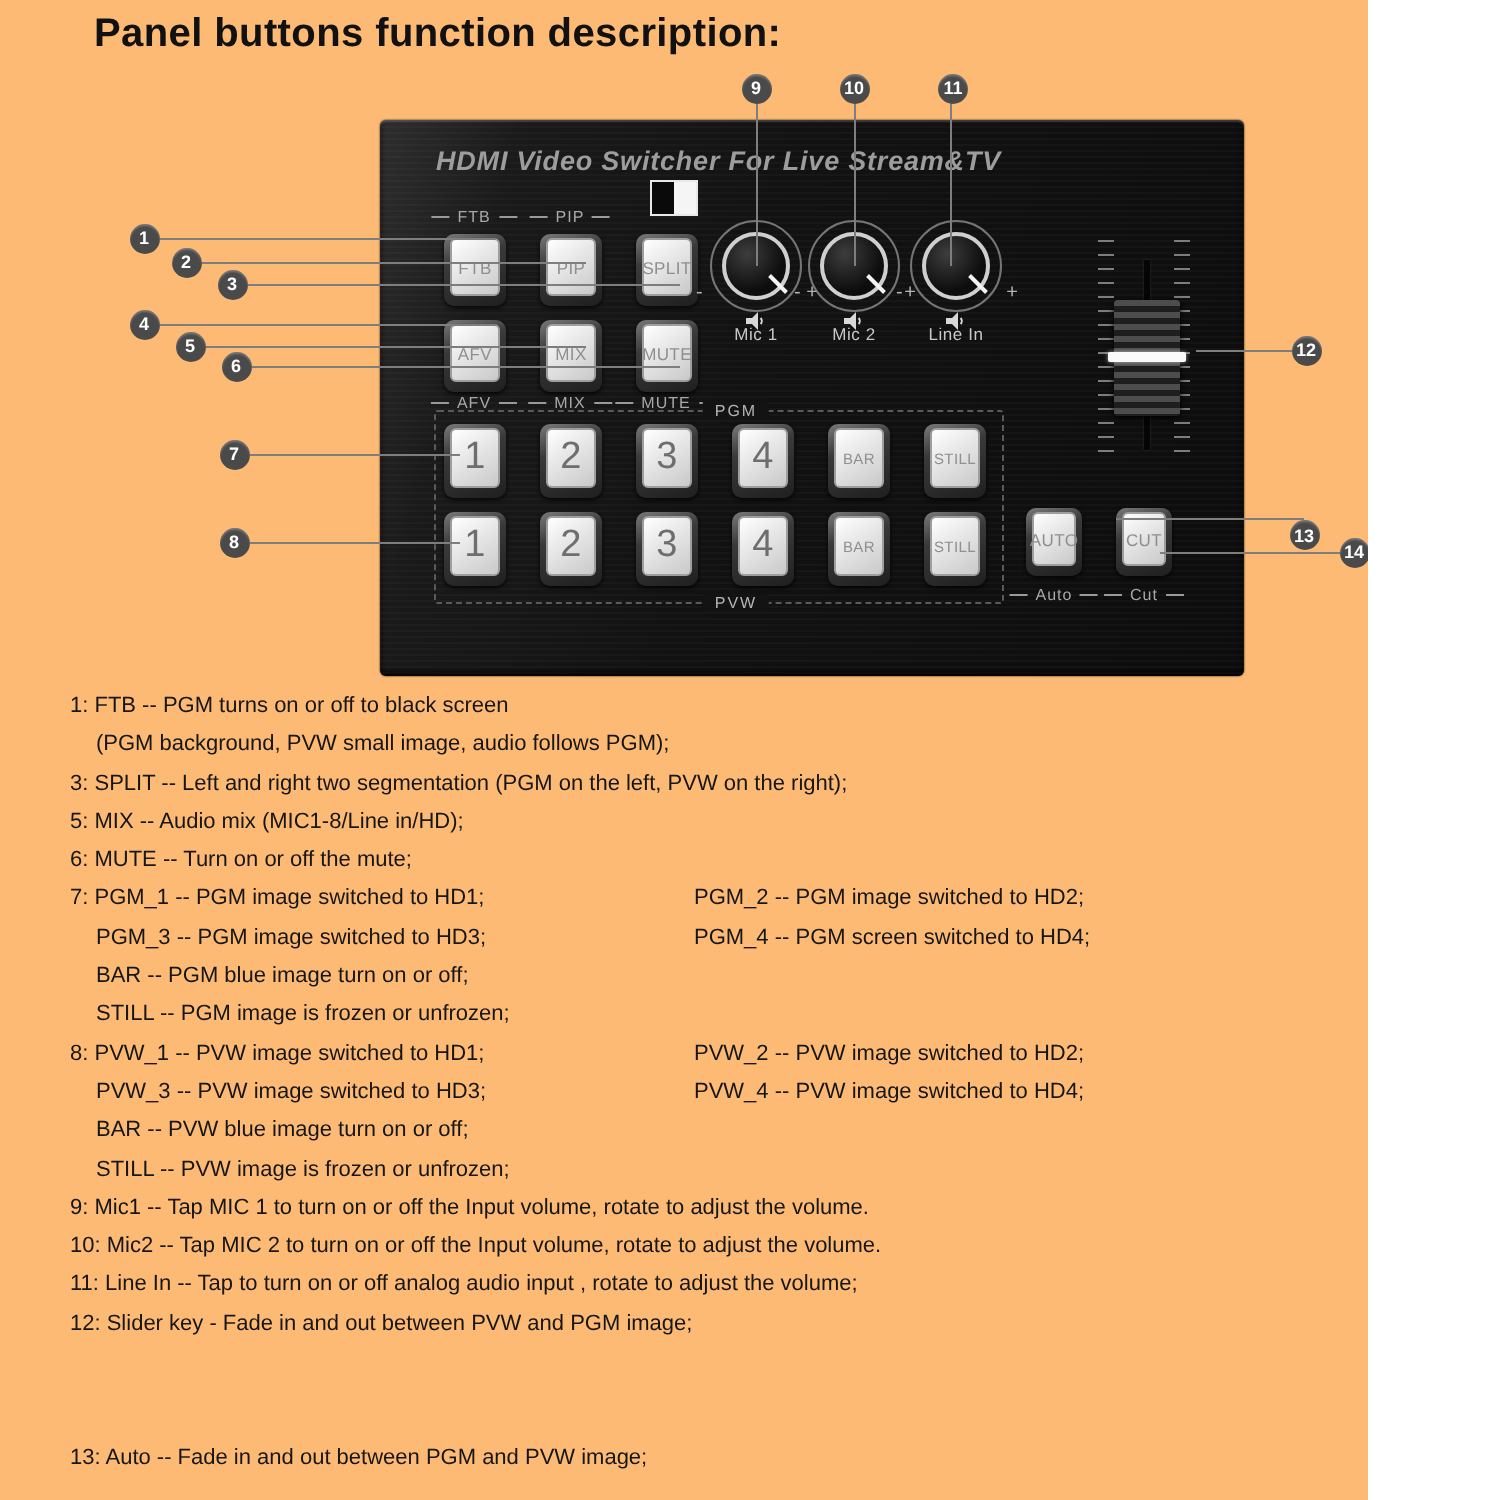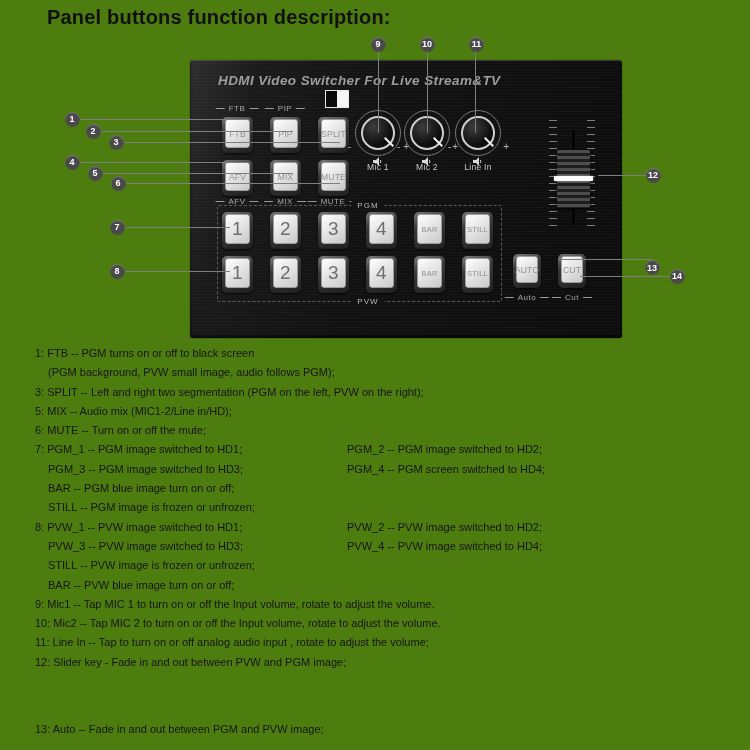--- a/index.html
+++ b/index.html
@@ -1,16 +1,16 @@
 <!DOCTYPE html>
 <html><head>
 <meta charset="utf-8">
 <style>
   html,body{margin:0;padding:0;background:#fff;}
-  .page{position:relative;width:750px;height:750px;background:#4d7c0f;overflow:hidden;
+  .page{position:relative;width:684px;height:750px;background:#fdba74;overflow:hidden;
         font-family:"Liberation Sans","DejaVu Sans",sans-serif;}
   .title{position:absolute;left:47px;top:6px;font-size:20px;font-weight:bold;color:#111;letter-spacing:.2px;}
   .figure{position:absolute;left:0;top:0;width:750px;height:340px;}
   
   .panel{position:absolute;left:190px;top:60px;width:432px;height:278px;border-radius:3px;z-index:1;
          background:linear-gradient(105deg,#2e2e2e 0%,#1a1a1a 14%,#121212 42%,#0d0d0d 100%);
          box-shadow:inset 0 1px 1px rgba(255,255,255,.18), inset 0 -2px 3px rgba(0,0,0,.9), 0 0 1px #000;}
   .panel::before{content:"";position:absolute;inset:0;border-radius:3px;pointer-events:none;
          background:repeating-linear-gradient(180deg,rgba(255,255,255,.025) 0 1px,rgba(0,0,0,0) 1px 3px);}
   .panel-title{position:absolute;left:28px;top:13px;font-style:italic;font-weight:600;
@@ -234,29 +234,29 @@
         <div class="co" style="left: 644.5px; top: 260px; text-align: right;">13</div>
         <div class="lead h" style="left: 580px; top: 276px; width: 97px;"></div>
         <div class="co" style="left: 669.5px; top: 268.5px;">14</div>
       </div>
   </div>
 
   <div class="desc" id="desc">
       <div class="dline" style="padding-left: 0px;">1: FTB -- PGM turns on or off to black screen</div>
       <div class="dline" style="padding-left: 13px;">(PGM background, PVW small image, audio follows PGM);</div>
       <div class="dline" style="padding-left: 0px;">3: SPLIT -- Left and right two segmentation (PGM on the left, PVW on the right);</div>
-      <div class="dline" style="padding-left: 0px;">5: MIX -- Audio mix (MIC1-2/Line in/HD);</div>
+      <div class="dline" style="padding-left: 0px;">5: MIX -- Audio mix (MIC1-8/Line in/HD);</div>
       <div class="dline" style="padding-left: 0px;">6: MUTE -- Turn on or off the mute;</div>
       <div class="dline" style="padding-left: 0px;"><span class="col1" style="width: 312px;">7: PGM_1 -- PGM image switched to HD1;</span><span>PGM_2 -- PGM image switched to HD2;</span></div>
       <div class="dline" style="padding-left: 13px;"><span class="col1" style="width: 299px;">PGM_3 -- PGM image switched to HD3;</span><span>PGM_4 -- PGM screen switched to HD4;</span></div>
       <div class="dline" style="padding-left: 13px;">BAR -- PGM blue image turn on or off;</div>
       <div class="dline" style="padding-left: 13px;">STILL -- PGM image is frozen or unfrozen;</div>
       <div class="dline" style="padding-left: 0px;"><span class="col1" style="width: 312px;">8: PVW_1 -- PVW image switched to HD1;</span><span>PVW_2 -- PVW image switched to HD2;</span></div>
       <div class="dline" style="padding-left: 13px;"><span class="col1" style="width: 299px;">PVW_3 -- PVW image switched to HD3;</span><span>PVW_4 -- PVW image switched to HD4;</span></div>
+      <div class="dline" style="padding-left: 13px;">BAR -- PVW blue image turn on or off;</div>
       <div class="dline" style="padding-left: 13px;">STILL -- PVW image is frozen or unfrozen;</div>
-      <div class="dline" style="padding-left: 13px;">BAR -- PVW blue image turn on or off;</div>
       <div class="dline" style="padding-left: 0px;">9: Mic1 -- Tap MIC 1 to turn on or off the Input volume, rotate to adjust the volume.</div>
       <div class="dline" style="padding-left: 0px;">10: Mic2 -- Tap MIC 2 to turn on or off the Input volume, rotate to adjust the volume.</div>
       <div class="dline" style="padding-left: 0px;">11: Line In -- Tap to turn on or off analog audio input , rotate to adjust the volume;</div>
       <div class="dline" style="padding-left: 0px;">12: Slider key - Fade in and out between PVW and PGM image;</div>
       <div class="dline" style="padding-left: 0px; margin-top: 48px;">13: Auto -- Fade in and out between PGM and PVW image;</div>
     </div>
 </div>
 
 </body></html>

